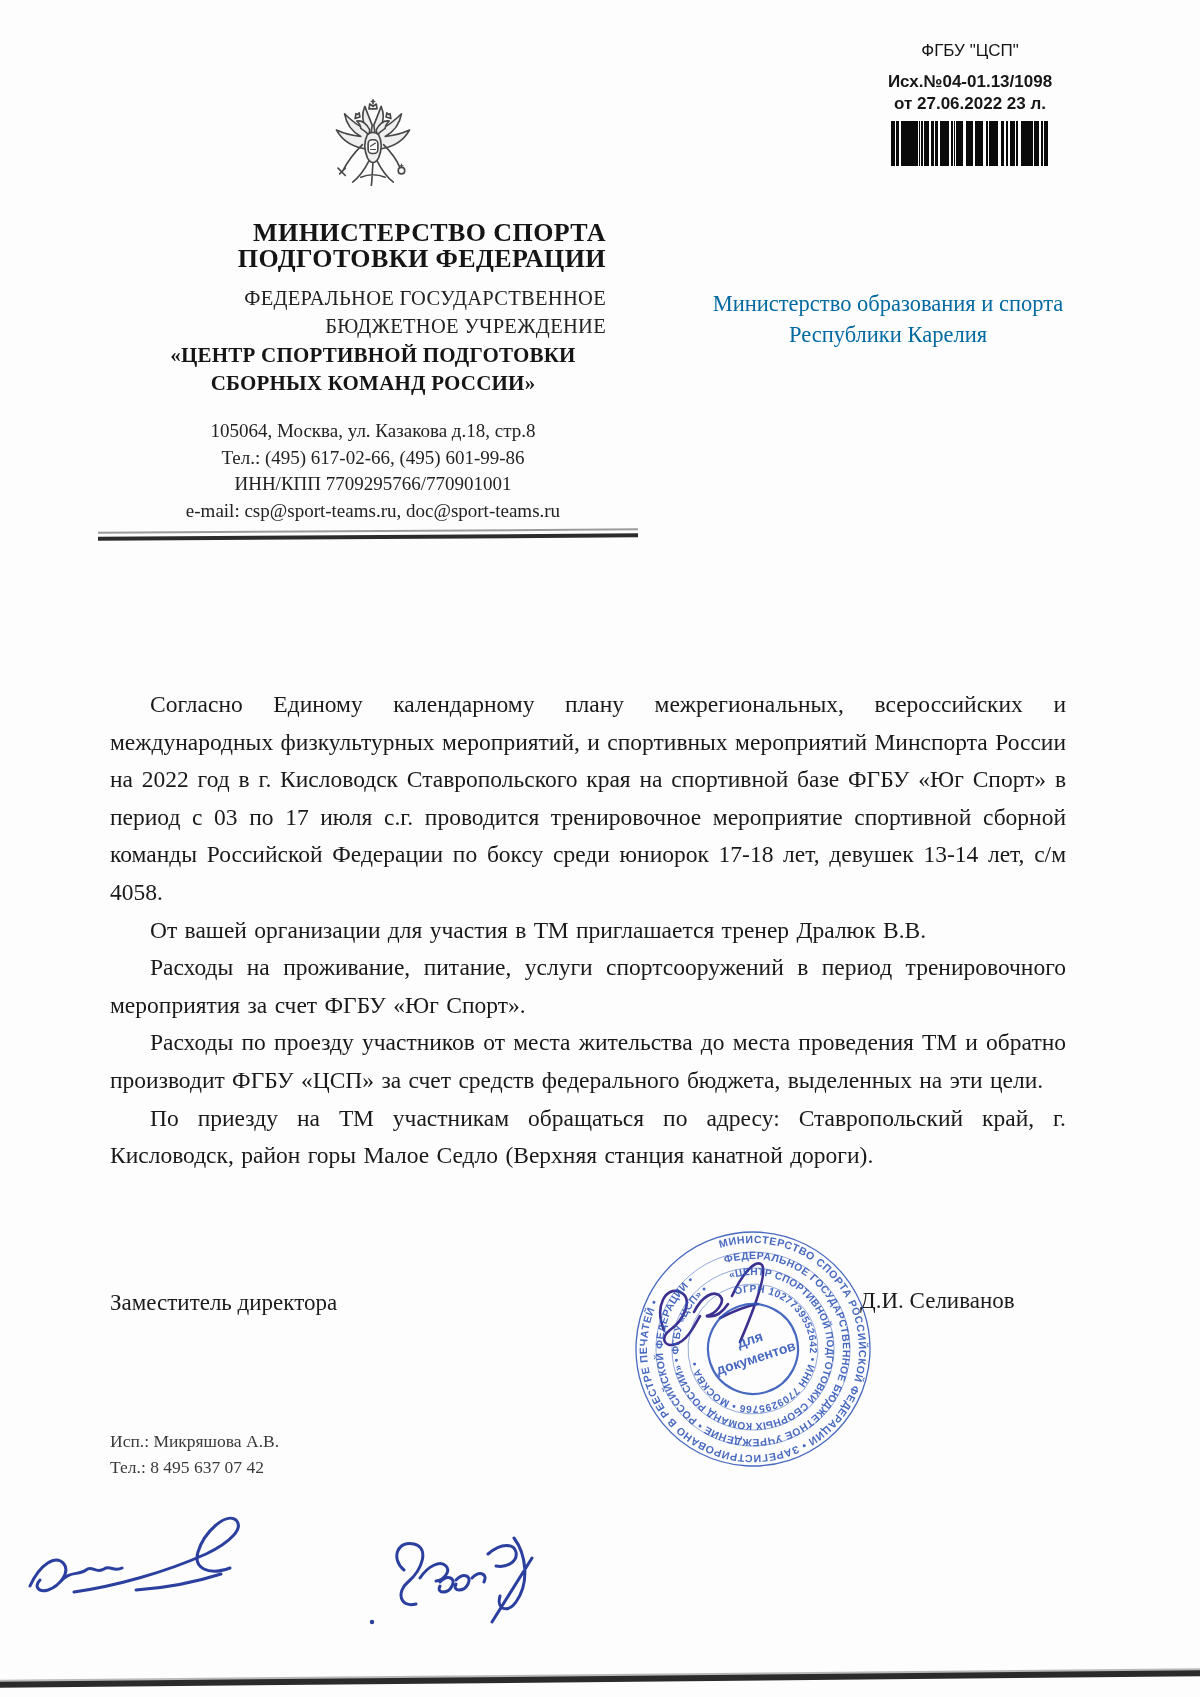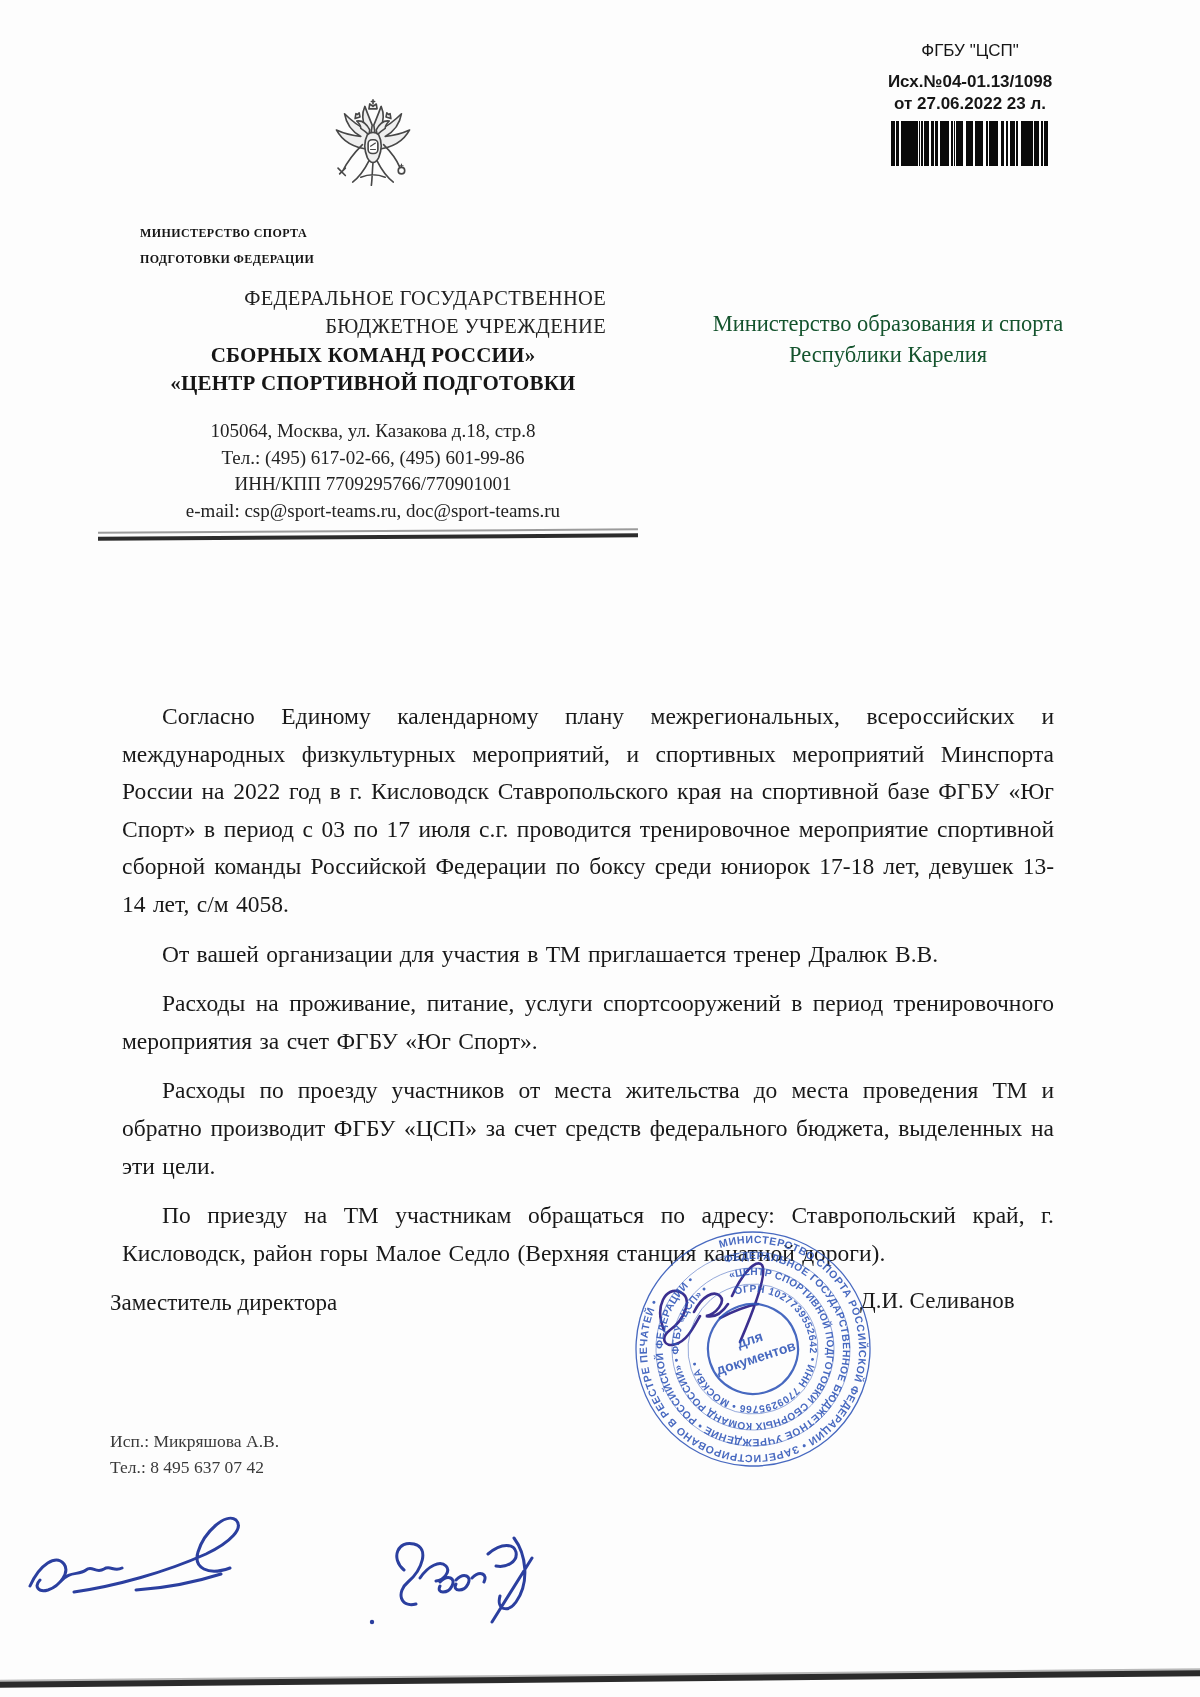--- a/index.html
+++ b/index.html
@@ -20,42 +20,42 @@
       repeating-linear-gradient(90deg,#0a0a0a 0 2px,transparent 2px 5px),
       repeating-linear-gradient(90deg,#0a0a0a 0 3px,transparent 3px 11px),
       repeating-linear-gradient(90deg,#0a0a0a 0 1px,transparent 1px 7px),
       repeating-linear-gradient(90deg,#0a0a0a 0 4px,transparent 4px 17px);
   }
 
   
   .eagle{left:312px;top:98px;width:122px;height:116px;}
 
   
-  .ministry{left:140px;top:220px;width:466px;text-align:left;
-    font-size:12px;font-weight:bold;line-height:26px;letter-spacing:.4px;color:#151515;}
+  .ministry{left:140px;top:220px;width:466px;text-align:right;
+    font-size:26px;font-weight:bold;line-height:26px;letter-spacing:.4px;color:#151515;}
   .org-type{left:140px;top:284px;width:466px;text-align:right;
     font-size:20.5px;line-height:28px;letter-spacing:.3px;color:#222;}
   .org-name{left:140px;top:341px;width:466px;text-align:center;
     font-size:21px;font-weight:bold;line-height:28px;letter-spacing:.2px;color:#151515;}
   .address-block{left:128px;top:418px;width:490px;text-align:center;
     font-size:19px;line-height:26.5px;color:#222;}
   .address-block .u{}
 
   .rule-wrap{left:98px;top:530px;width:540px;transform:rotate(-0.35deg);}
   .rule-thin{height:2px;background:#9b9b9b;}
   .rule-thick{height:4px;background:#2c2c2c;margin-top:3px;}
 
   
-  .recipient{left:636px;top:308px;width:504px;text-align:center;
-    font-size:22.5px;line-height:31px;color:#14532d;}
+  .recipient{left:636px;top:288px;width:504px;text-align:center;
+    font-size:22.5px;line-height:31px;color:#0369a1;}
 
   
   .body-text{left:110px;top:686px;width:956px;
     font-size:23.5px;line-height:37.6px;text-align:justify;color:#191919;word-spacing:1.5px;}
-  .body-text p{margin:12px;text-indent:40px;}
+  .body-text p{margin:0;text-indent:40px;}
 
   
   .position-title{left:110px;top:1290px;font-size:23px;color:#1b1b1b;}
   .signer-name{left:860px;top:1288px;font-size:23px;color:#1b1b1b;}
 
   .sig-selivanov{left:626px;top:1250px;width:214px;height:112px;}
   .stamp{left:630px;top:1226px;width:246px;height:246px;opacity:.88;}
 
   .executor{left:110px;top:1428px;font-size:17.5px;line-height:26px;color:#3a3a3a;}
 
@@ -102,22 +102,22 @@
     <div>МИНИСТЕРСТВО СПОРТА</div>
     <div>ПОДГОТОВКИ ФЕДЕРАЦИИ</div>
   </div>
 
   <div class="abs org-type">
     <div>ФЕДЕРАЛЬНОЕ ГОСУДАРСТВЕННОЕ</div>
     <div>БЮДЖЕТНОЕ УЧРЕЖДЕНИЕ</div>
   </div>
 
   <div class="abs org-name">
+    <div>«ЦЕНТР СПОРТИВНОЙ ПОДГОТОВКИ</div>
     <div>СБОРНЫХ КОМАНД РОССИИ»</div>
-    <div>«ЦЕНТР СПОРТИВНОЙ ПОДГОТОВКИ</div>
   </div>
 
   <div class="abs address-block">
     <div>105064, Москва, ул. Казакова д.18, стр.8</div>
     <div>Тел.: (495) 617-02-66, (495) 601-99-86</div>
     <div>ИНН/КПП 7709295766/770901001</div>
     <div><span>e-mail: </span><span class="u">csp@sport-teams.ru</span><span>, </span><span class="u">doc@sport-teams.ru</span></div>
   </div>
 
   <div class="abs rule-wrap">

